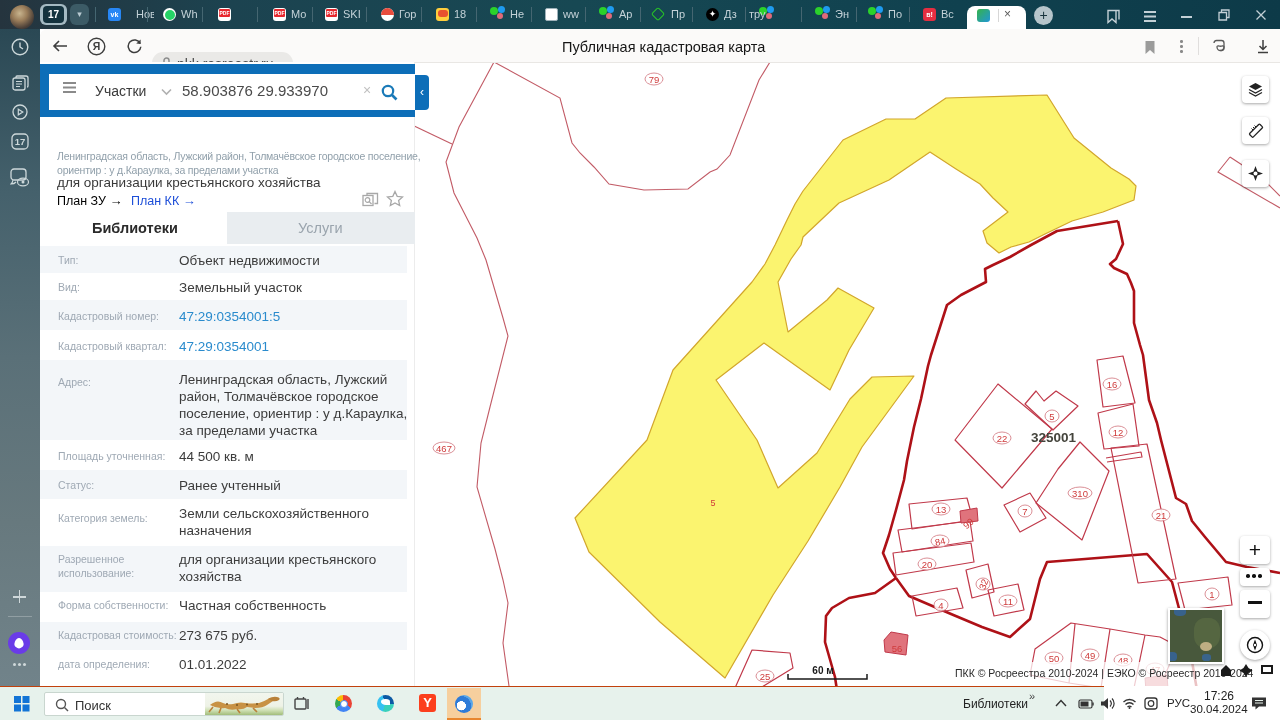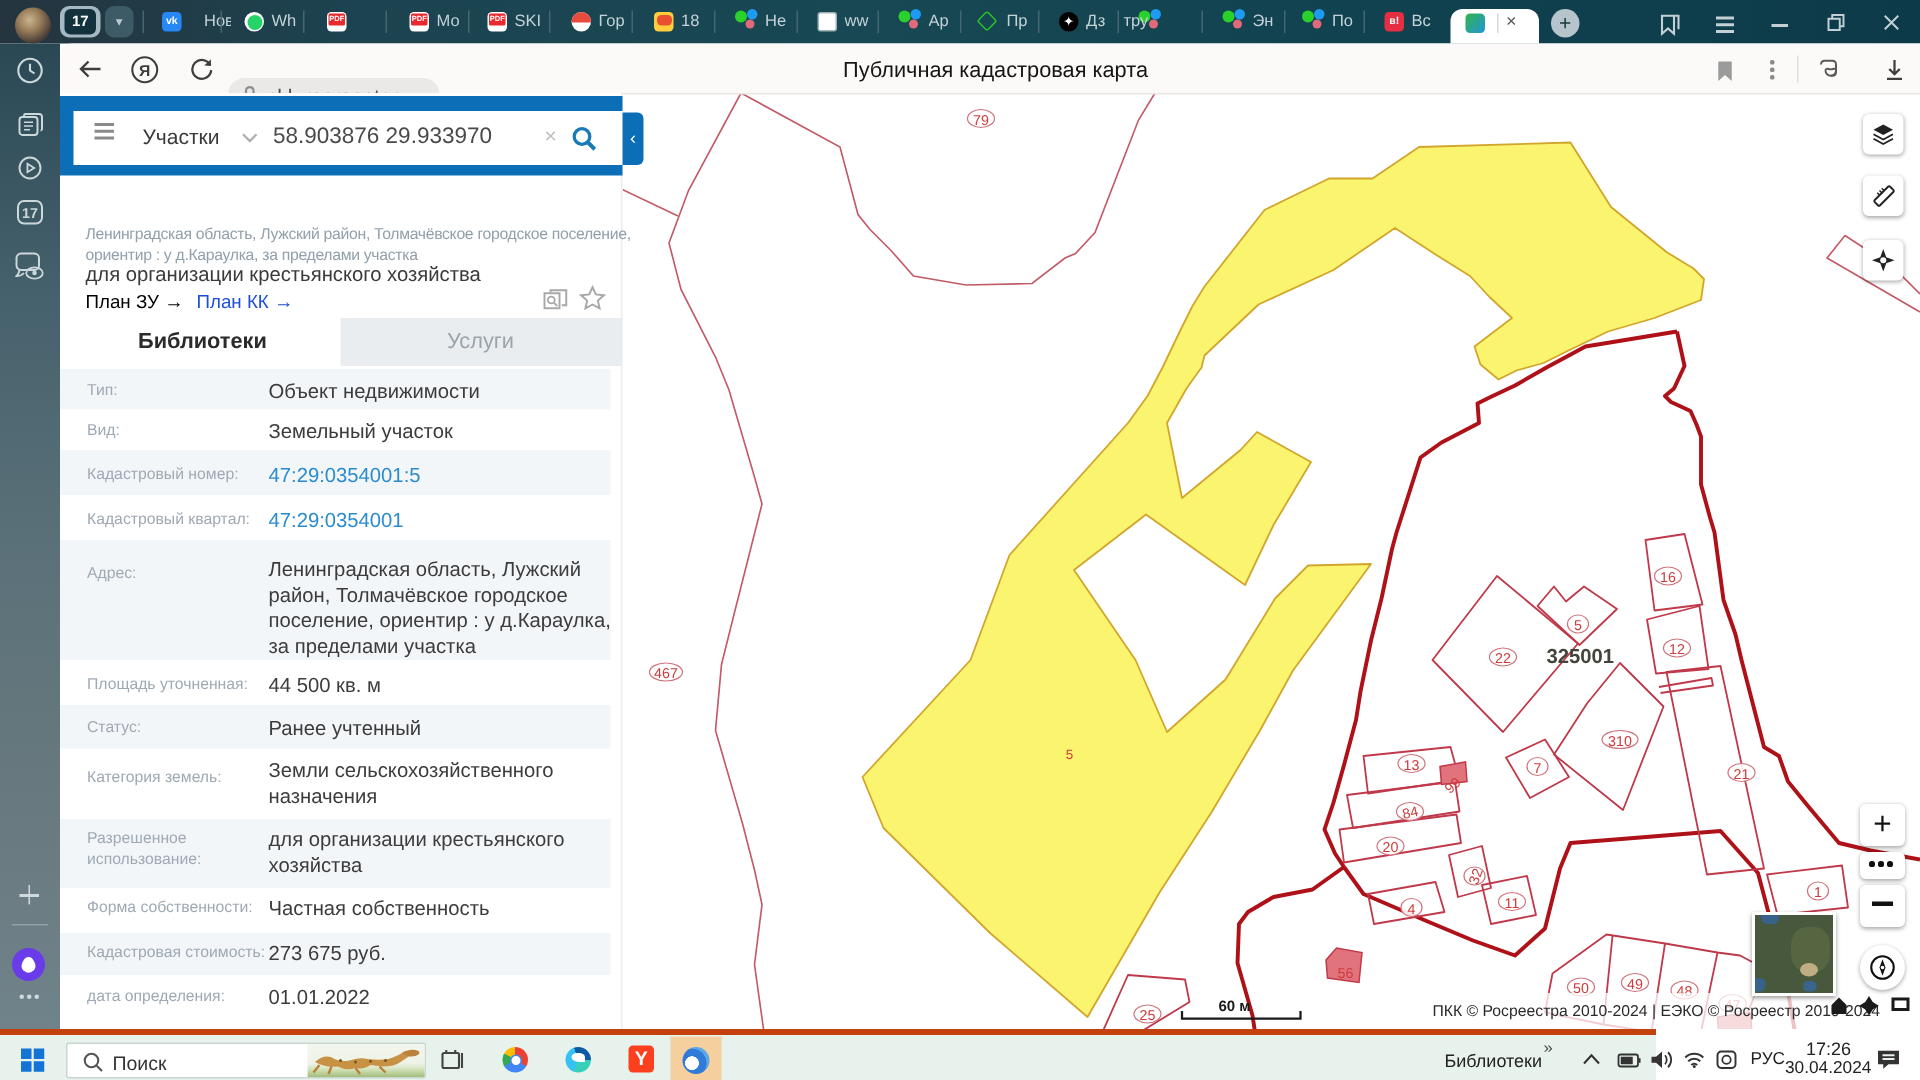--- a/index.html
+++ b/index.html
@@ -19,21 +19,21 @@
 
 #panel { left:40px; top:62px; width:375px; height:624px; background:#fff; border-right:1px solid #ececec; }
 #searchblock { position:absolute; left:0px; top:2px; width:375px; height:53px; background:#0d6eb8; }
 #searchinner { position:absolute; left:9px; top:10px; width:414px; height:36px; background:#fff; }
 #collapsetab { position:absolute; left:375px; top:13px; width:14px; height:35px; background:#0d6eb8; border-radius:0 4px 4px 0; color:#fff; font-size:12px; line-height:35px; text-align:center; }
 .srow { position:absolute; left:0; width:367px; }
 .lbl { position:absolute; left:18px; font-size:10.5px; color:#9fa9b4; }
 .val { position:absolute; left:139px; font-size:13.5px; color:#3c3c3c; line-height:17px; }
 .vlink { color:#2a8bcd; }
 
-#taskbar { left:0; top:686px; width:1104px; height:34px; background:#e7f2ec; border-top:4px solid #c2410c; }
+#taskbar { left:0; top:686px; width:1104px; height:34px; background:#e7f2ec; border-top:1px solid #c2410c; }
 
 #map { left:415px; top:62px; width:865px; height:624px; background:#fff; }
 .mapbtn { position:absolute; width:27px; height:27px; background:#fff; border-radius:4px; box-shadow:0 1px 3px rgba(0,0,0,.35); }
 </style></head>
 <body>
 <div id="root">
   <div id="map" class="abs">
   <svg width="865" height="624" viewBox="0 0 865 624" style="position:absolute;left:0;top:0;">
     <g fill="none" stroke="#c25b66" stroke-width="1.1">
       <polyline points="79,0 44,65 31,100 39,131 62,176 71,198 88,256 93,274 75,345 66,381 62,425 80,487 88,518 93,541 88,581 94,624"></polyline>

